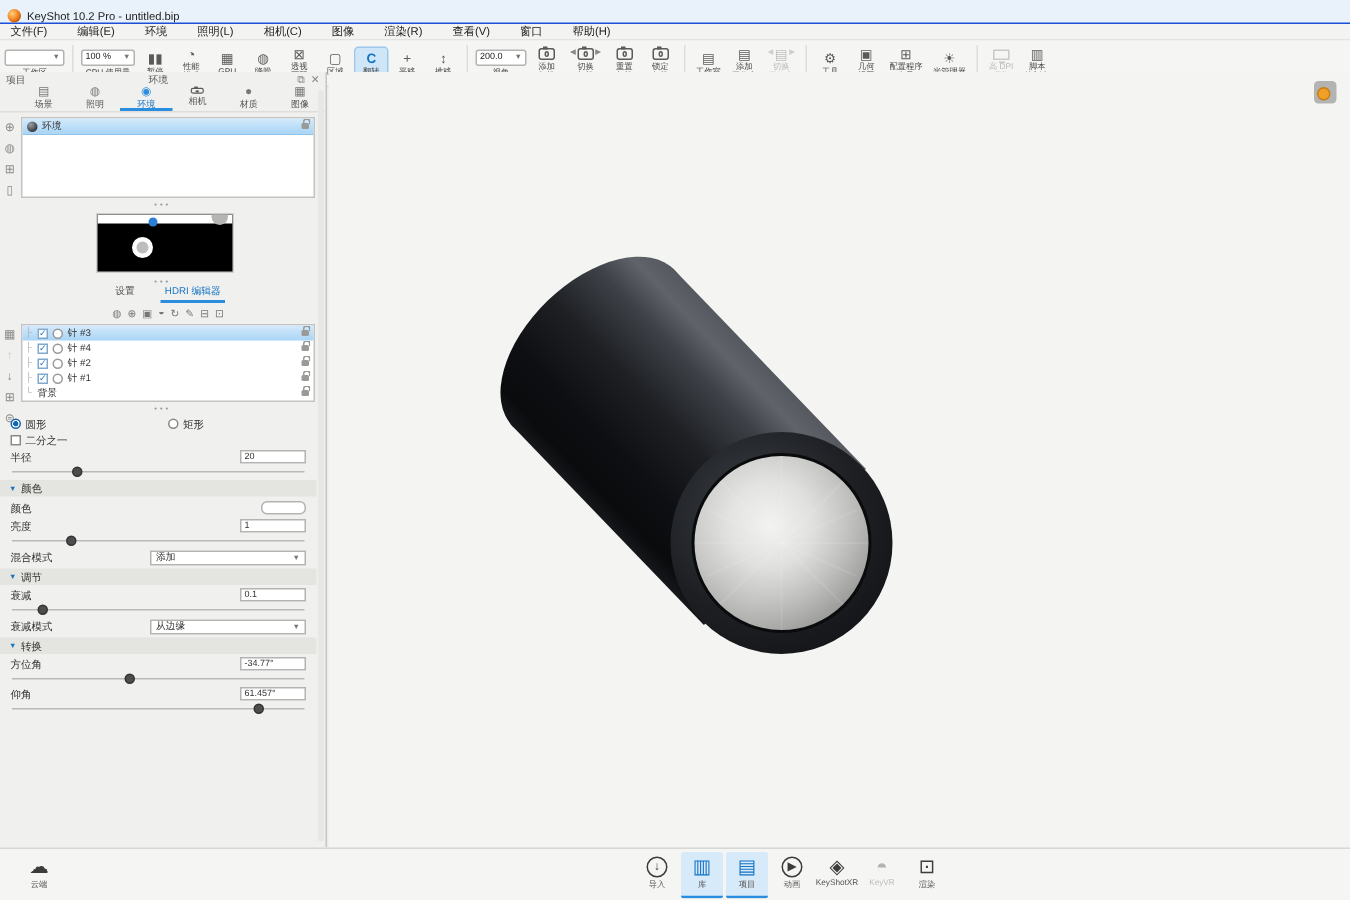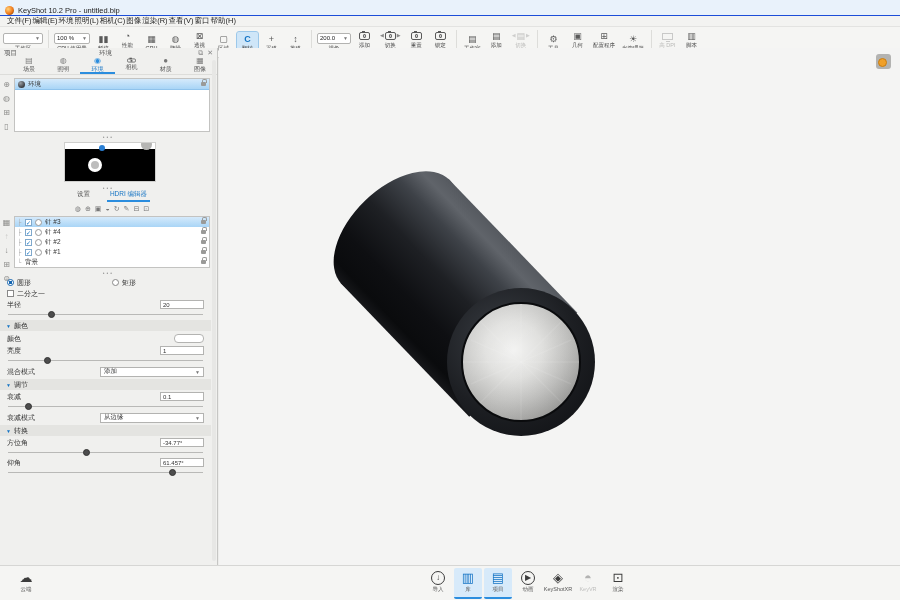--- a/index.html
+++ b/index.html
@@ -5,21 +5,21 @@
   * { box-sizing: border-box; margin:0; padding:0; }
   html,body { width:900px; height:600px; overflow:hidden; }
   body { font-family:"Liberation Sans","DejaVu Sans",sans-serif; background:#ececea; position:relative; color:#333; }
 
   
   .titlebar { height:16px; background:#e9f2fb; display:flex; align-items:flex-end; gap:4px; padding:0 5px; border-bottom:1px solid #1d4ed8;}
   .app-icon { width:9px; height:9px; border-radius:50%; background:radial-gradient(circle at 35% 35%, #ffd27a, #f07818 55%, #5a2c00 100%); flex:0 0 auto;}
   .title-text { font-size:7.5px; color:#222; }
 
   
-  .menubar { height:11px; background:#f3f3f1; display:flex; align-items:center; gap:1px; padding:0 7px; border-bottom:1px solid #e3e3e1; font-size:7.5px; color:#222;}
+  .menubar { height:11px; background:#f3f3f1; display:flex; align-items:center; gap:20px; padding:0 7px; border-bottom:1px solid #e3e3e1; font-size:7.5px; color:#222;}
   .menu-item { cursor:default; }
 
   
   .toolbar { height:31px; background:#f5f5f3; border-bottom:1px solid #d6d6d4; display:flex; align-items:center; padding:0 3px; gap:3px;}
   .tbtn { display:flex; flex-direction:column; align-items:center; justify-content:flex-start; min-width:21px; padding:1px 2px; border-radius:2px; font-size:5.5px; color:#454545; text-align:center; line-height:1.15; white-space:pre-line;}
   .tbtn .irow { height:12px; display:flex; align-items:center; gap:1px;}
   .tbtn .glyph { font-size:9px; line-height:12px; color:#5a5a5a;}
   .tbtn .sarr { font-size:5px; color:#888;}
   .tbtn.active { background:#cfe6f8; outline:1px solid #9cc8ea;}
   .tbtn.active .glyph { color:#1574c4; font-weight:bold;}

